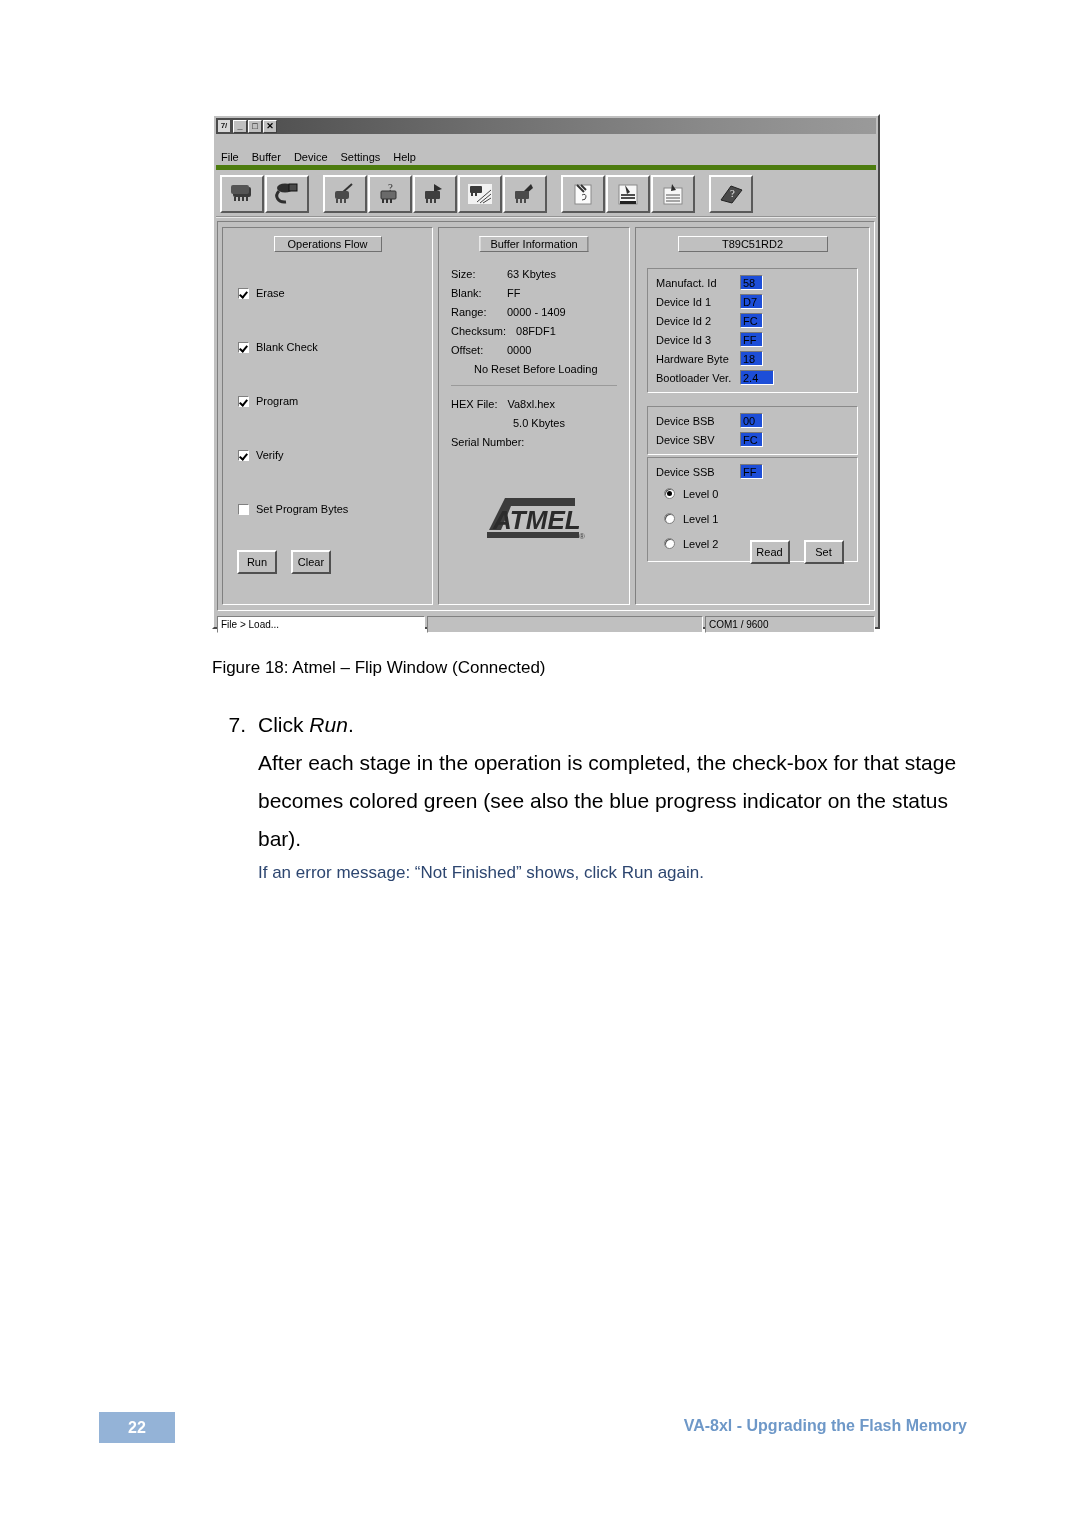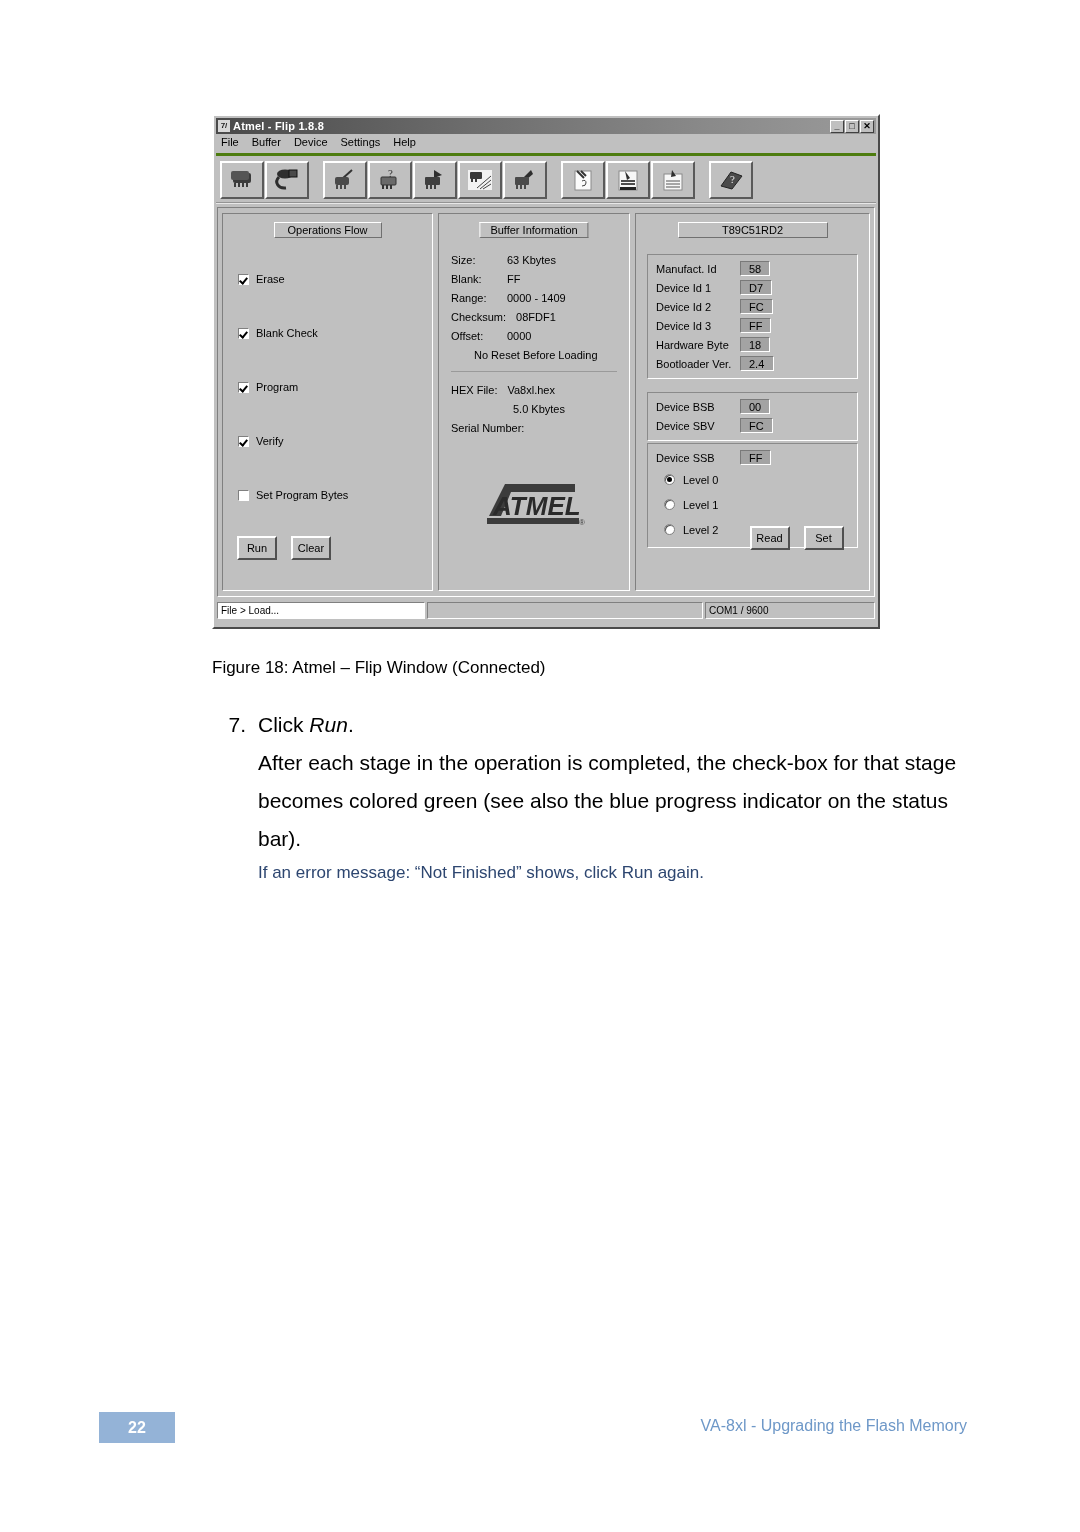--- a/index.html
+++ b/index.html
@@ -34,23 +34,23 @@
             white-space:nowrap;overflow:hidden;}
   .tb-btns{display:flex;gap:1px;flex:0 0 auto;}
   .tb-btn{
     width:14px;height:13px;background:#c0c0c0;
     border-top:1px solid #ffffff;border-left:1px solid #ffffff;
     border-right:1px solid #404040;border-bottom:1px solid #404040;
     font-size:9px;line-height:11px;text-align:center;color:#000;font-weight:bold;
     box-sizing:border-box;
   }
   .menubar{
-    height:17px;margin:2px 2px 0 2px;display:flex;align-items:flex-start;
+    height:17px;margin:14px 2px 0 2px;display:flex;align-items:center;
     gap:13px;padding-left:5px;
-    border-bottom:3px solid #4d7c0f;
+    border-bottom:5px solid #4d7c0f;
   }
   .menuitem{font-size:11px;color:#000;white-space:nowrap;}
 
   .toolbar{
     margin:2px 2px 0 2px;height:44px;
     display:flex;align-items:center;padding-left:4px;
     border-bottom:2px groove #e8e8e8;
   }
   .tgroup{display:flex;align-items:center;}
   .tgap{width:13px;}
@@ -134,22 +134,22 @@
     border-top:1px solid #8a8a8a;border-left:1px solid #8a8a8a;
     border-right:1px solid #ffffff;border-bottom:1px solid #ffffff;
     box-sizing:border-box;padding:4px 8px 5px 8px;
   }
   .g1{top:40px;}
   .g2{top:178px;}
   .g3{top:229px;}
   .dev-row{display:flex;align-items:center;height:19px;}
   .dev-lab{font-size:11px;color:#000;width:84px;flex:0 0 auto;white-space:nowrap;}
   .dev-val{
-    background:#a3a3a3;font-size:11px;color:#000;
-    min-width:23px;height:15px;line-height:14px;padding:0 8px;
+    background:#1d4ed8;font-size:11px;color:#000;
+    min-width:23px;height:15px;line-height:14px;padding:0 2px;
     border-top:1px solid #7a7a7a;border-left:1px solid #7a7a7a;
     border-right:1px solid #ffffff;border-bottom:1px solid #ffffff;
     box-sizing:border-box;white-space:nowrap;
   }
   .dev-val.wide{min-width:34px;}
   .radio-row{display:flex;align-items:center;height:25px;padding-left:8px;}
   .radio{
     width:11px;height:11px;border-radius:50%;background:#ffffff;margin-right:8px;
     border:1px solid #808080;box-shadow:inset 1px 1px 0 #5a5a5a;
     box-sizing:border-box;position:relative;flex:0 0 auto;
@@ -193,31 +193,30 @@
   }
 
   
   .pagebox{
     position:absolute;left:99px;top:1412px;width:76px;height:31px;
     background:#94b3d7;color:#ffffff;font-size:16px;font-weight:bold;
     display:flex;align-items:center;justify-content:center;
   }
   .footer-title{
     position:absolute;right:113px;top:1417px;
-    font-size:16px;font-weight:normal;color:#6e98c8;white-space:nowrap;
+    font-size:16px;font-weight:bold;color:#6e98c8;white-space:nowrap;
   }
 </style>
 </head>
 <body>
 
 <div class="shot">
 
   <div class="titlebar">
     <div class="tb-icon">7/</div>
-    <div class="tb-title">Atmel - Flip 1.8.8</div>
     <div class="tb-btns">
       <div class="tb-btn">_</div>
       <div class="tb-btn">□</div>
       <div class="tb-btn">✕</div>
     </div>
   </div>
 
   <div class="menubar">
     <div class="menuitem">File</div>
     <div class="menuitem">Buffer</div>

